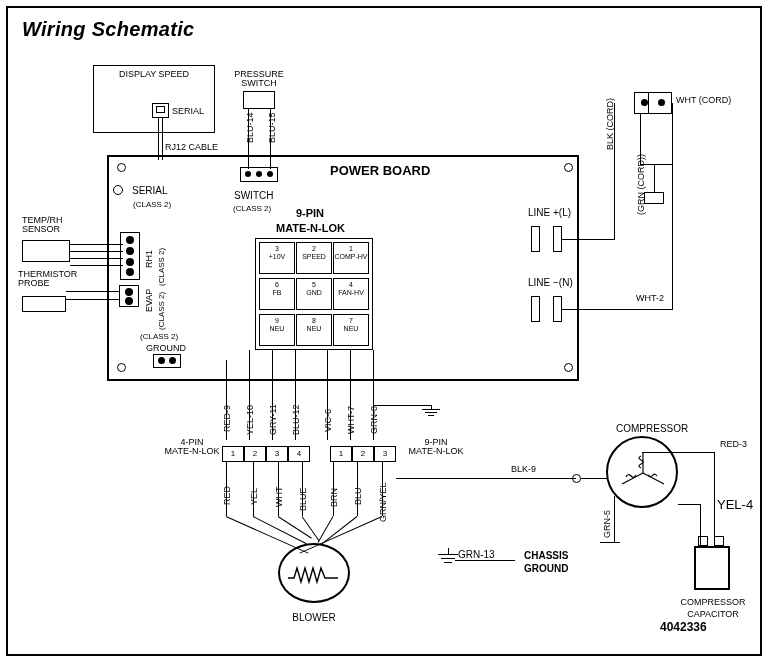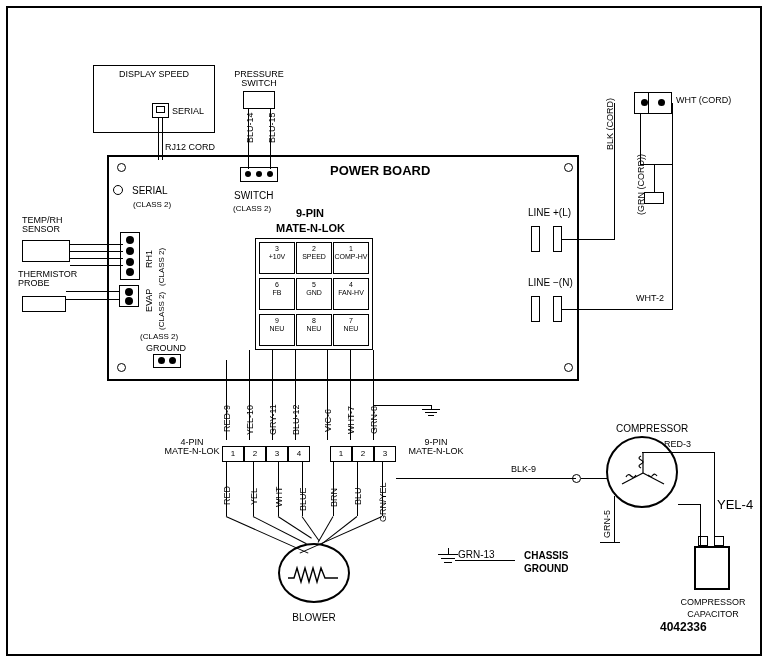--- a/index.html
+++ b/index.html
@@ -21,32 +21,33 @@
   .pin{position:absolute;border:1px solid #000;box-sizing:border-box;text-align:center;font-size:7px;line-height:1.1;padding-top:2px;}
   .cell{position:absolute;border:1px solid #000;box-sizing:border-box;text-align:center;font-size:8px;line-height:13px;}
   .code{position:absolute;left:660px;top:620px;font-size:12px;font-weight:bold;}
 </style>
 </head>
 <body>
 
 <div id="root">
   <div id="frame"></div>
 
+  <div class="title">Wiring Schematic</div>
   <div class="code">4042336</div>
 
   <div class="box" style="left:93px;top:65px;width:122px;height:68px;"></div>
   <div class="t tc" style="left:93px;top:70px;width:122px;">DISPLAY SPEED</div>
 
   <div class="box" style="left:152px;top:103px;width:17px;height:15px;"></div>
   <div class="box" style="left:156px;top:106px;width:9px;height:7px;border-width:1px;"></div>
   <div class="t" style="left:172px;top:107px;">SERIAL</div>
 
   <div class="ln v" style="left:158px;top:118px;height:42px;"></div>
   <div class="ln v" style="left:162px;top:118px;height:42px;"></div>
-  <div class="t" style="left:165px;top:143px;">RJ12 CORD</div>
+  <div class="t" style="left:165px;top:143px;">RJ12 CABLE</div>
 
   <div class="t tc" style="left:228px;top:70px;width:62px;"><span>PRESSURE
 SWITCH</span></div>
   <div class="box" style="left:243px;top:91px;width:32px;height:18px;"></div>
   <div class="ln v" style="left:248px;top:109px;height:54px;"></div>
   <div class="ln v" style="left:270px;top:109px;height:54px;"></div>
   <div class="t rot" style="left:246px;top:143px;">BLU-14</div>
   <div class="t rot" style="left:268px;top:143px;">BLU-15</div>
 
   <div class="box2" style="left:107px;top:155px;width:472px;height:226px;"></div>
@@ -246,21 +247,21 @@
   <div class="t" style="left:616px;top:424px;font-size:10px;">COMPRESSOR</div>
   <div class="circ" style="left:606px;top:436px;width:72px;height:72px;border-width:2px;"></div>
   <svg style="position:absolute;left:614px;top:444px;" width="58" height="58">
     <path d="M29 29 L29 8" stroke="#000" fill="none" stroke-width="1.2"></path>
     <path d="M29 29 L8 40" stroke="#000" fill="none" stroke-width="1.2"></path>
     <path d="M29 29 L50 40" stroke="#000" fill="none" stroke-width="1.2"></path>
     <path d="M27 24 q-4 -2 0 -4 q4 -2 0 -4 q-4 -2 0 -4" stroke="#000" fill="none" stroke-width="1.2"></path>
     <path d="M22 31 q-2 4 -5 1 q-3 -3 -5 1" stroke="#000" fill="none" stroke-width="1.2"></path>
     <path d="M34 31 q3 3 5 0 q2 -2 4 1" stroke="#000" fill="none" stroke-width="1.2"></path>
   </svg>
-  <div class="t" style="left:664px;top:440px;font-size:9px;">RED-3</div>
+  <div class="t" style="left:720px;top:440px;font-size:9px;">RED-3</div>
   <div class="t" style="left:684px;top:498px;font-size:13px;margin-left:33px;">YEL-4</div>
   <div class="t rot" style="left:603px;top:538px;font-size:9px;">GRN-5</div>
 
   <div class="ln h" style="left:642px;top:452px;width:72px;"></div>
   <div class="ln v" style="left:714px;top:452px;height:93px;"></div>
   <div class="ln h" style="left:678px;top:504px;width:22px;"></div>
   <div class="ln v" style="left:700px;top:504px;height:42px;"></div>
   <div class="ln v" style="left:614px;top:496px;height:46px;"></div>
   <div class="ln h" style="left:600px;top:542px;width:20px;"></div>
 

